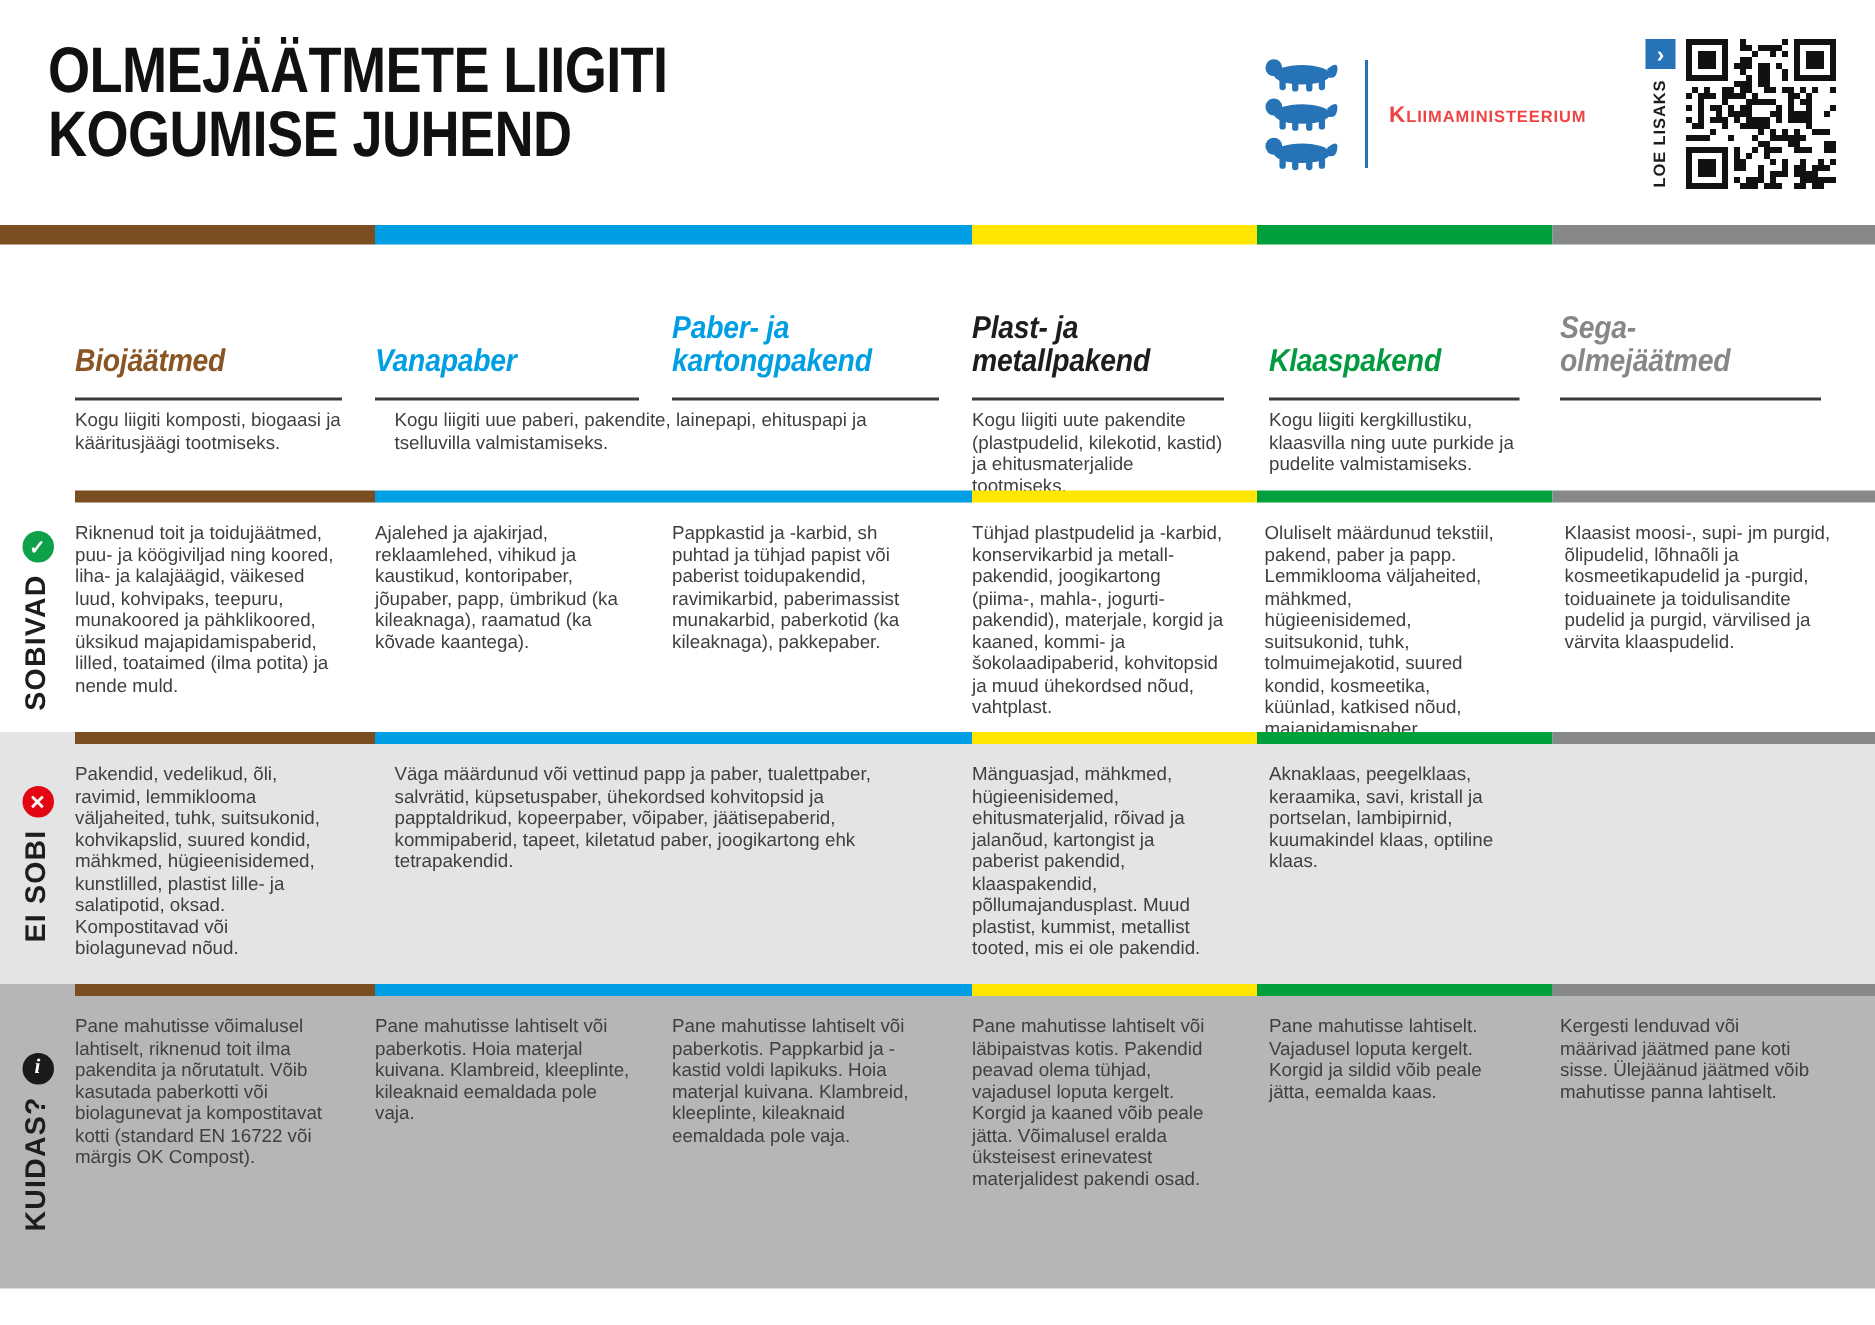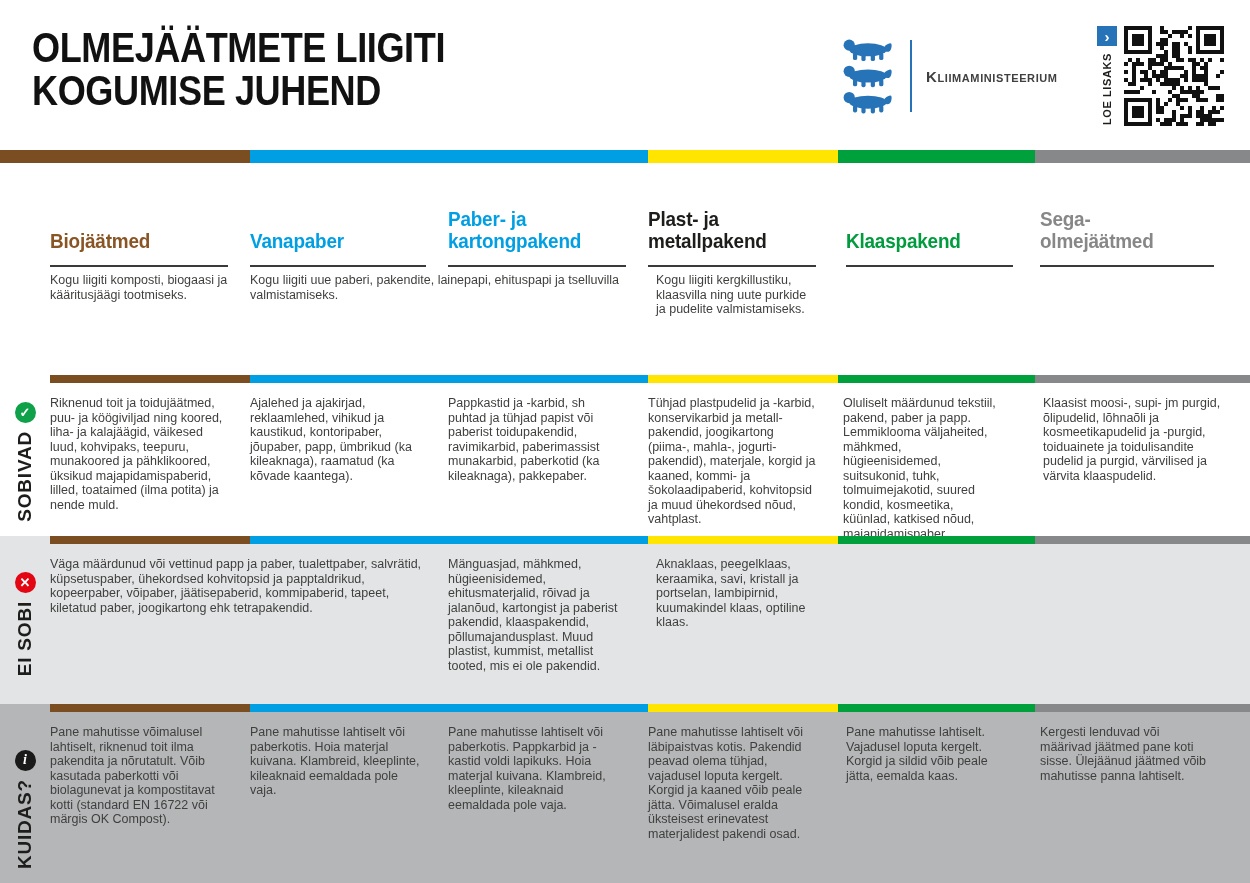--- a/index.html
+++ b/index.html
@@ -6,21 +6,21 @@
   .poster{position:relative;width:1250px;height:883px;background:#fff;overflow:hidden;
           font-family:"Liberation Sans",sans-serif;color:#3F3F3E;}
 
   
   .top{position:relative;height:150px;}
   .title{position:absolute;left:32px;top:26px;font-weight:700;font-size:43px;line-height:1.0;
          color:#111;letter-spacing:-0.5px;transform:scaleX(0.84);transform-origin:top left;
          text-transform:uppercase;}
   .gov{position:absolute;left:838px;top:36px;display:flex;align-items:center;gap:14px;height:80px;}
   .gov .divider{width:2px;height:72px;background:var(--logo_blue,#2673B8);}
-  .ministry{font-variant:small-caps;font-weight:700;font-size:15px;letter-spacing:.6px;color:#404040;}
+  .ministry{font-variant:small-caps;font-weight:700;font-size:15px;letter-spacing:.6px;color:#ef4444;}
   .qrwrap{position:absolute;left:1097px;top:26px;display:flex;gap:7px;}
   .qrside{display:flex;flex-direction:column;align-items:center;gap:7px;}
   .chev{width:20px;height:20px;background:var(--logo_blue,#2673B8);color:#fff;display:flex;
         align-items:center;justify-content:center;font-size:15px;font-weight:700;}
   .vtext{writing-mode:vertical-rl;transform:rotate(180deg);}
   .qrlabel{font-size:11px;font-weight:700;letter-spacing:.6px;color:#1d1d1b;}
 
   
   .bar{display:flex;width:1250px;}
   .bar i{display:block;height:100%;}
@@ -39,31 +39,31 @@
   .bar-inner .seg-yellow{width:190px;} .bar-inner .seg-green{width:197px;}
   .bar-inner .seg-gray{width:215px;}
   .bg-white{background:#fff;} .bg-light{background:var(--light_row,#E3E4E5);}
   .bg-dark{background:var(--dark_row,#B5B6B8);}
 
   
   .grid{display:grid;grid-template-columns:50px 200px 198px 200px 190px 197px 215px;width:1250px;}
   .cell{padding-right:22px;font-size:12.5px;line-height:1.16;}
   .c5{padding-left:8px;} .c6{padding-left:5px;padding-right:36px;}
   .row-headers{height:104px;}
-  .row-headers .cell{display:flex;flex-direction:column;justify-content:flex-end;}
+  .row-headers .cell{display:flex;flex-direction:column;justify-content:flex-end;font-style:italic;}
   .htxt{font-weight:700;font-size:21px;line-height:1.06;transform:scaleX(0.9);
         transform-origin:bottom left;letter-spacing:-0.2px;}
   .hline{height:2px;background:#3A3A39;margin-top:13px;}
-  .row-desc{height:108px;}
+  .row-desc{height:60px;}
   .row-desc .cell{padding-top:6px;}
   .row-sobivad{height:153px;background:#fff;}
   .row-eisobi{height:160px;background:var(--light_row,#E3E4E5);}
   .row-kuidas{height:195px;background:var(--dark_row,#B5B6B8);}
   .row-sobivad .cell,.row-eisobi .cell,.row-kuidas .cell{padding-top:13px;}
-  .span2{grid-column:span 2;}
+  .span2{grid-column:span 2;margin-left:13px;}
 
   
   .gutter{display:flex;flex-direction:column;align-items:center;justify-content:center;gap:8px;}
   .rowlabel{font-weight:700;font-size:19px;letter-spacing:.8px;color:#1d1d1b;}
   .badge{width:21px;height:21px;border-radius:50%;color:#fff;display:flex;align-items:center;
          justify-content:center;font-size:13px;font-weight:700;line-height:1;}
   .badge-check{background:var(--check_green,#0FA14A);}
   .badge-cross{background:var(--cross_red,#E30613);}
   .badge-info{background:#1a1a1a;font-family:"Liberation Serif",serif;font-style:italic;font-size:14px;}
 
@@ -365,20 +365,21 @@
     <div class="cell c6">
       <div class="htxt" style="color: rgb(135, 135, 135);">Sega-olmejäätmed</div>
         <div class="hline"></div>
     </div>
   </div>
 
   <div class="grid row-desc">
     <div></div>
     <div class="cell">Kogu liigiti komposti, biogaasi ja kääritusjäägi tootmiseks.</div>
     <div class="cell span2">Kogu liigiti uue paberi, pakendite, lainepapi, ehituspapi ja tselluvilla valmistamiseks.</div>
+    <div class="cell">Kogu liigiti uute pakendite (plastpudelid, kilekotid, kastid) ja ehitusmaterjalide tootmiseks.</div>
     <div class="cell c5">Kogu liigiti kergkillustiku, klaasvilla ning uute purkide ja pudelite valmistamiseks.</div>
   </div>
 
   <div class="bar bar-inner bg-white">
     <i class="sp"></i>
       <i class="seg-brown"></i>
       <i class="seg-blue"></i>
       <i class="seg-yellow"></i>
       <i class="seg-green"></i>
       <i class="seg-gray"></i>
@@ -404,20 +405,21 @@
       <i class="seg-yellow"></i>
       <i class="seg-green"></i>
       <i class="seg-gray"></i>
   </div>
 
   <div class="grid row-eisobi">
     <div class="gutter">
       <div class="badge badge-cross">✕</div>
       <div class="vtext rowlabel">EI SOBI</div>
     </div>
+    <div class="cell">Pakendid, vedelikud, õli, ravimid, lemmiklooma väljaheited, tuhk, suitsukonid, kohvikapslid, suured kondid, mähkmed, hügieenisidemed, kunstlilled, plastist lille- ja salatipotid, oksad. Kompostitavad või biolagunevad nõud.</div>
     <div class="cell span2">Väga määrdunud või vettinud papp ja paber, tualettpaber, salvrätid, küpsetuspaber, ühekordsed kohvitopsid ja papptaldrikud, kopeerpaber, võipaber, jäätisepaberid, kommipaberid, tapeet, kiletatud paber, joogikartong ehk tetrapakendid.</div>
     <div class="cell">Mänguasjad, mähkmed, hügieenisidemed, ehitusmaterjalid, rõivad ja jalanõud, kartongist ja paberist pakendid, klaaspakendid, põllumajandusplast. Muud plastist, kummist, metallist tooted, mis ei ole pakendid.</div>
     <div class="cell c5">Aknaklaas, peegelklaas, keraamika, savi, kristall ja portselan, lambipirnid, kuumakindel klaas, optiline klaas.</div>
   </div>
 
   <div class="bar bar-inner bg-dark">
     <i class="sp"></i>
       <i class="seg-brown"></i>
       <i class="seg-blue"></i>
       <i class="seg-yellow"></i>

